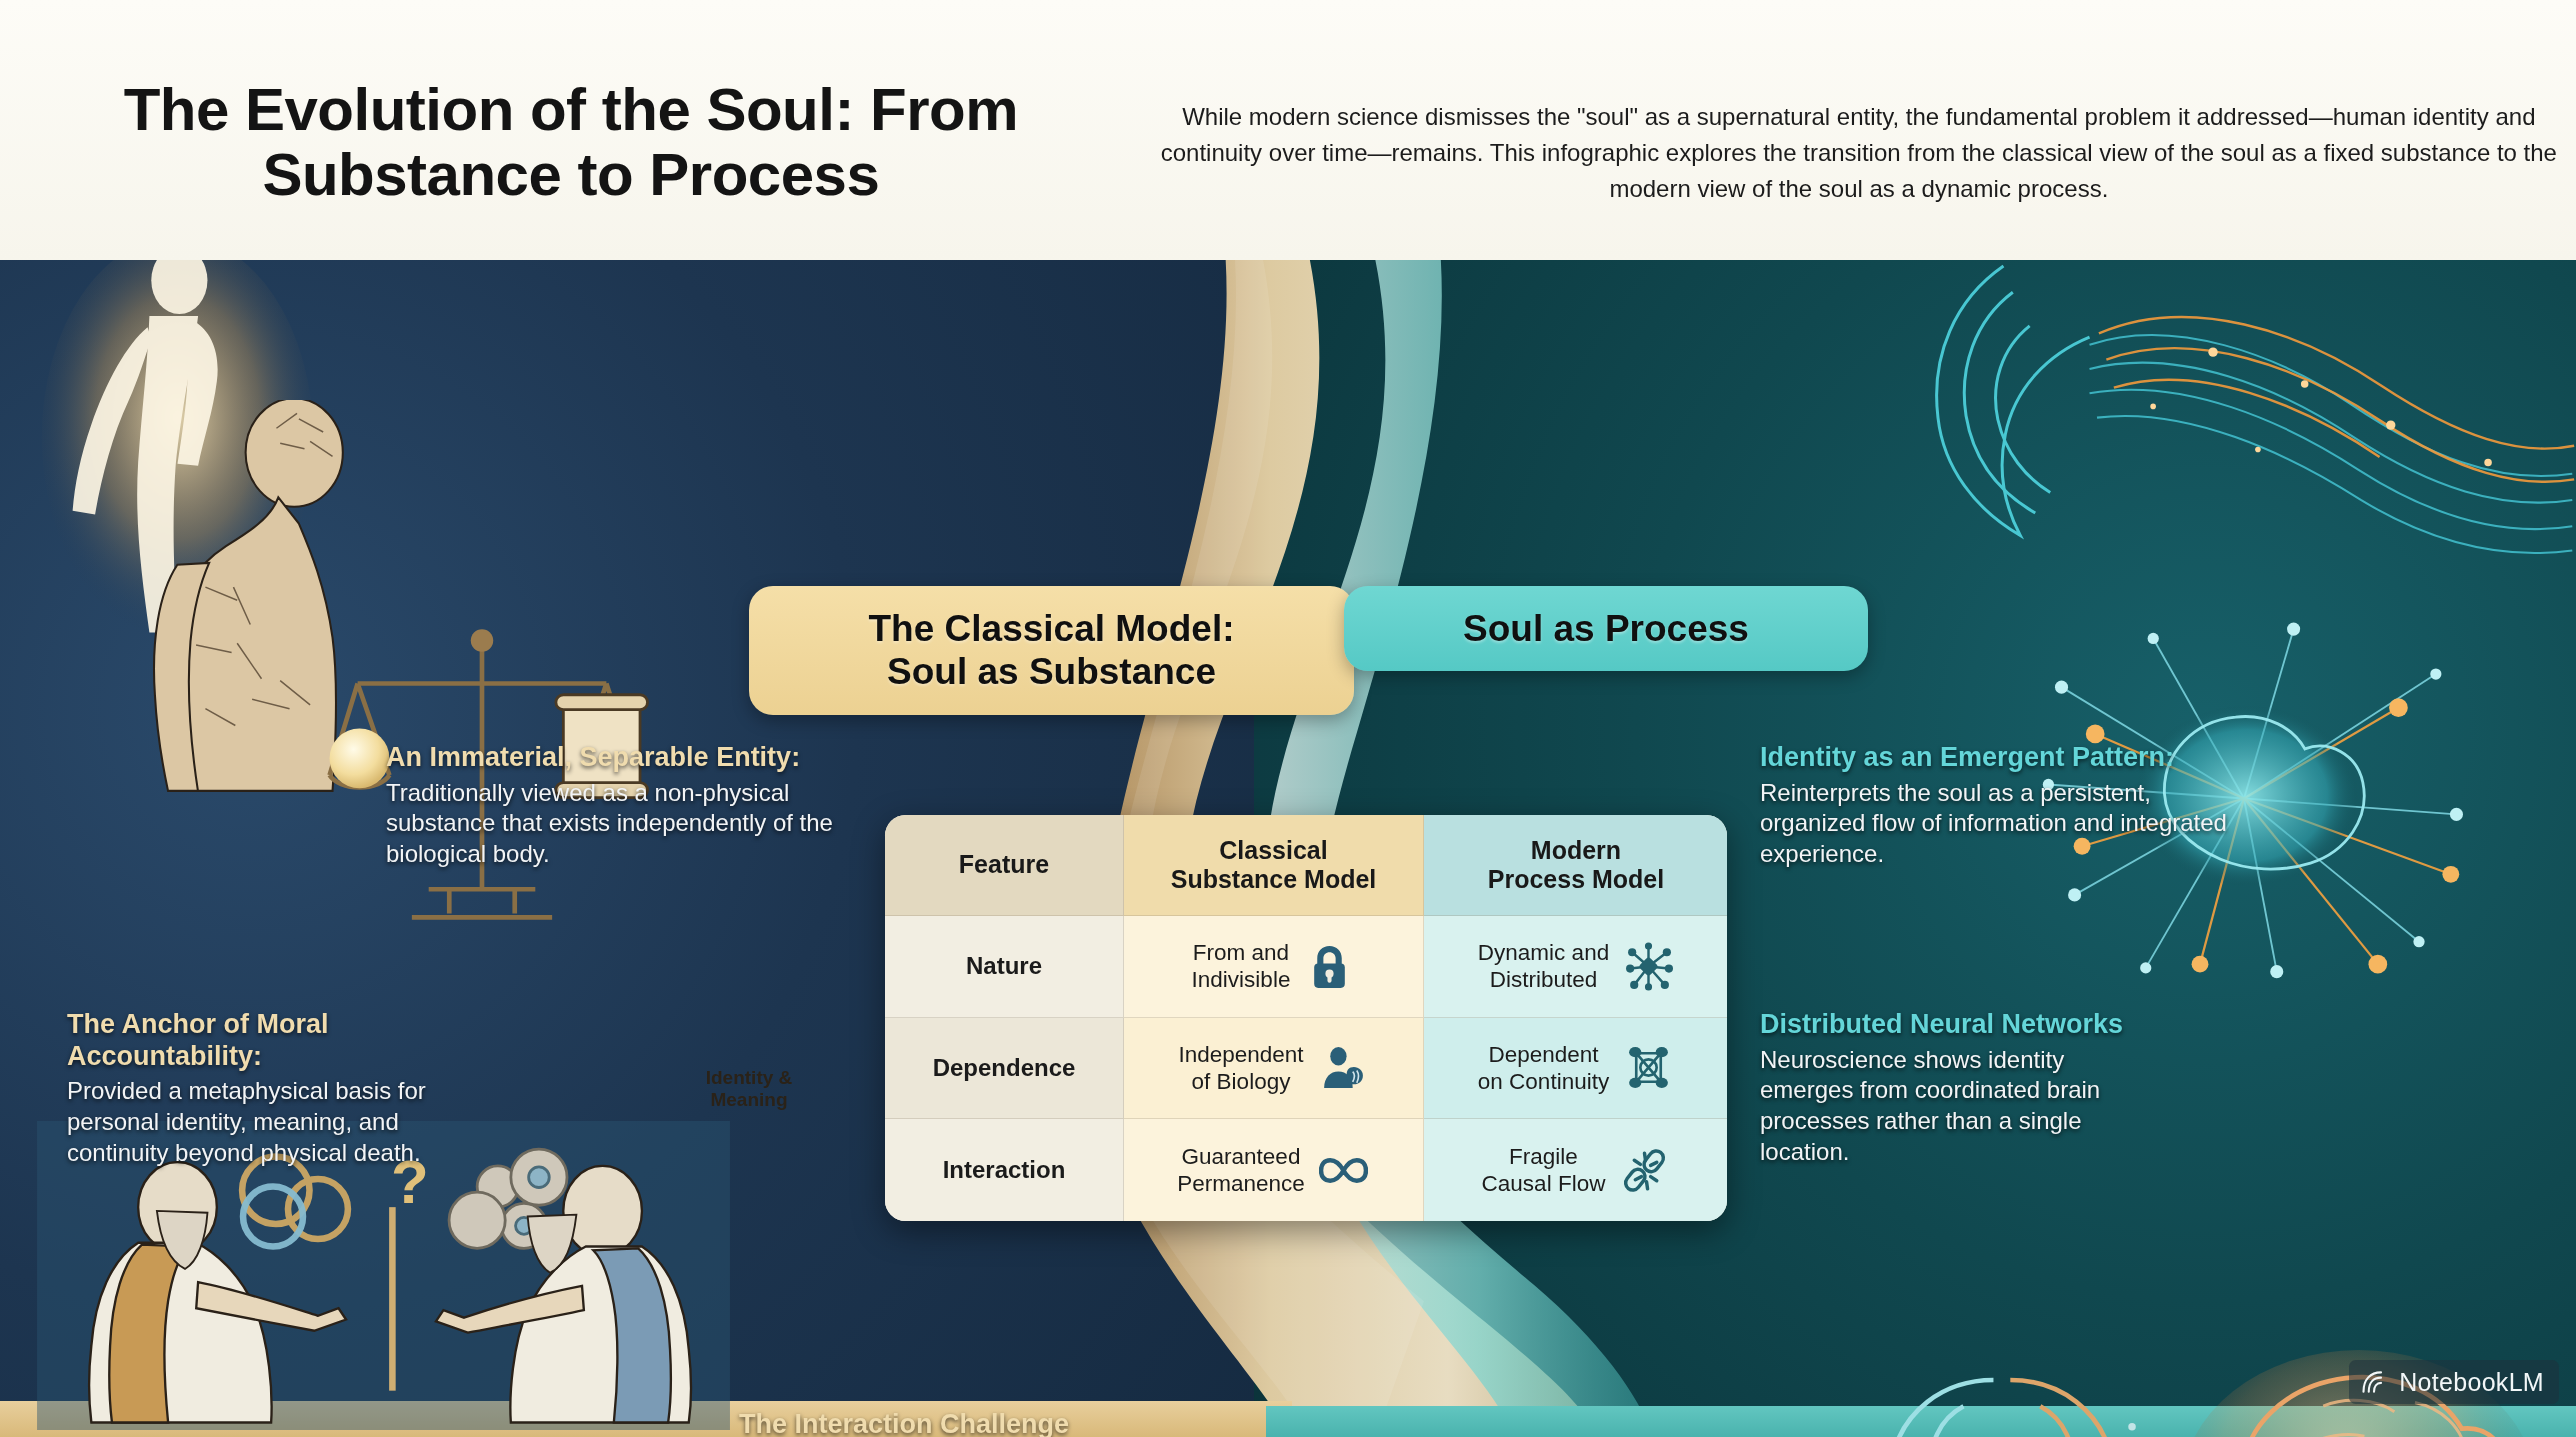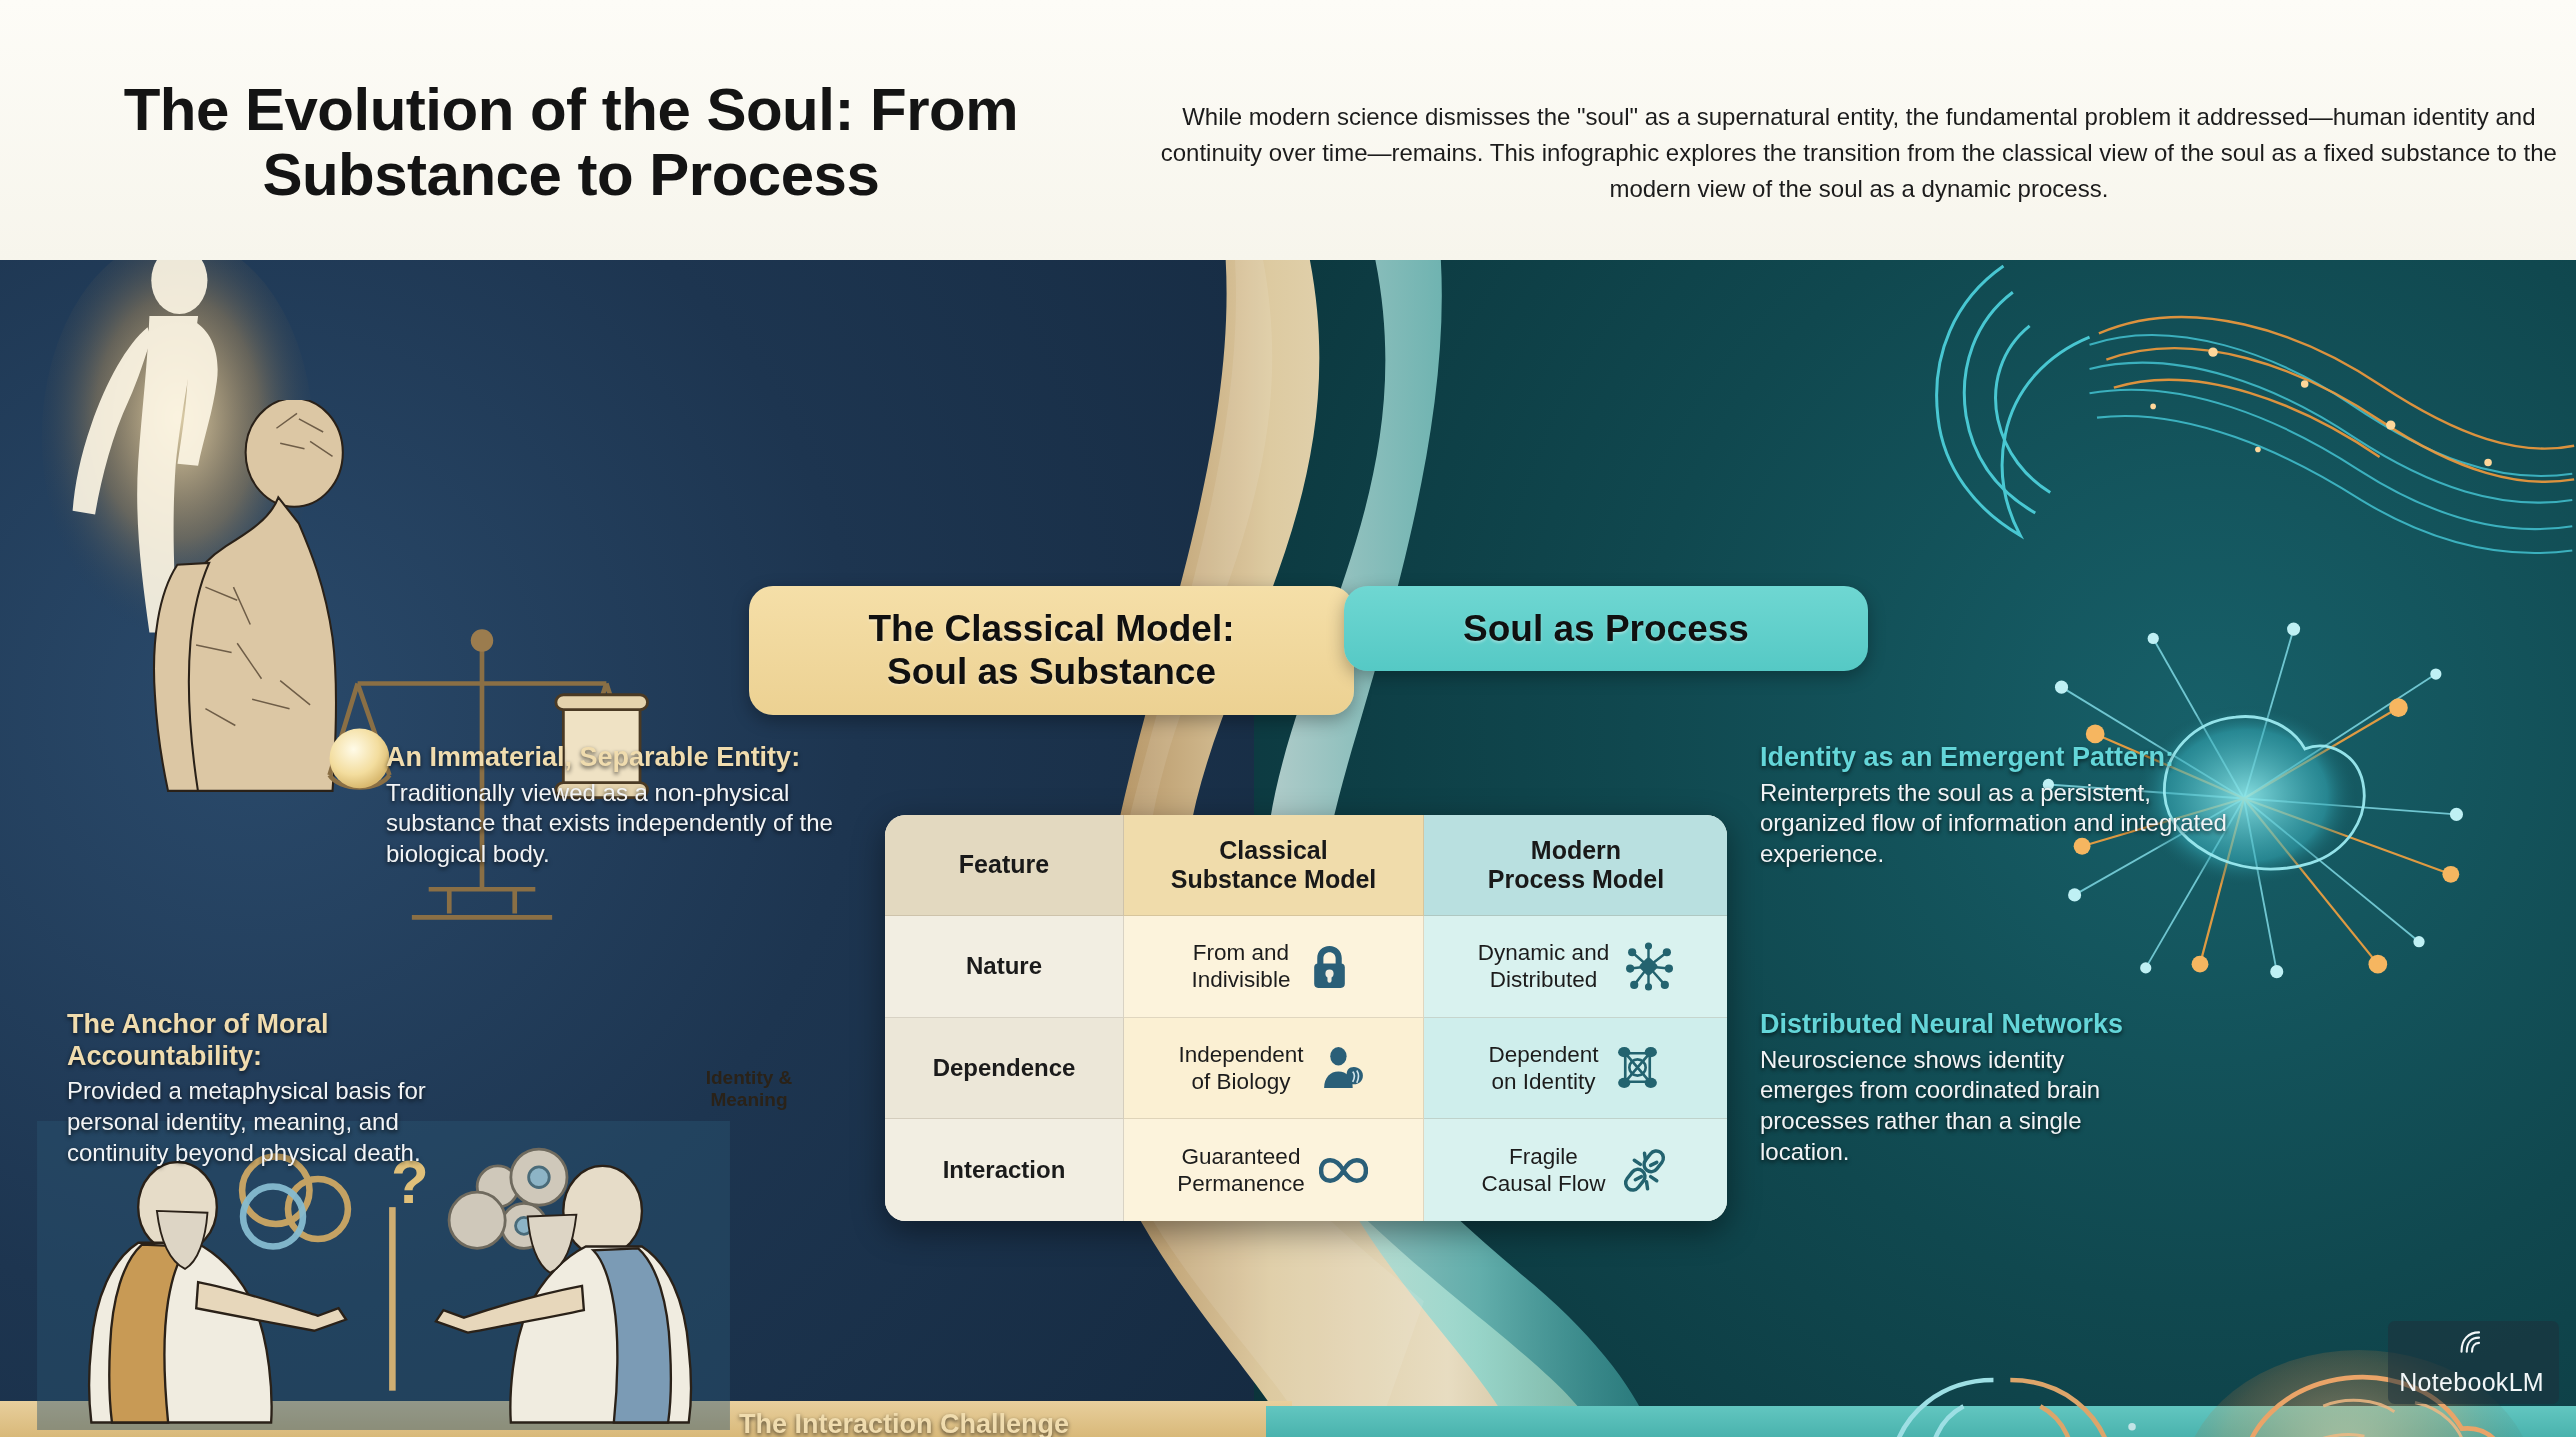--- a/index.html
+++ b/index.html
@@ -104,22 +104,22 @@
   .neuroburst { right:84px; top:337px; width:496px; height:403px; }
   .brainsplit { left:1853px; top:1105px; width:309px; height:281px; }
   .brainglow { left:2181px; top:1090px; width:365px; height:309px; }
 
   
   .scroll-note { position:absolute; left:693px; top:807px; width:112px; z-index:16;
     text-align:center; font-size:19px; font-weight:bold; color:#2a2218; line-height:1.15; }
 
   
   .watermark { position:absolute; right:17px; bottom:34px; z-index:60;
-    display:flex; align-items:center; gap:11.2px;
-    background:rgba(30,50,60,.55); border-radius:6.6px; padding:7.5px 15px 7.5px 11.2px;flex-direction:column; }
+    display:flex; align-items:flex-start; gap:11.2px;
+    background:rgba(30,50,60,.55); border-radius:6.6px; padding:7.5px 15px 7.5px 11.2px; }
   .watermark span { font-size:25px; color:#f2f7f8; letter-spacing:0.3px; }
   .watermark svg { width:28px; height:28px; }
 </style>
 </head>
 <body>
 
 <div id="page">
 
   <div class="header">
     <div class="hdr-title">The Evolution of the Soul: From Substance to Process</div>
@@ -475,21 +475,21 @@
                 <path d="M32 24c6-2 12 2 12 8s-6 10-12 8c-3-1-4-4-4-8s1-7 4-8z" fill="#2a5f78"></path>
                 <path d="M34 28c2 2 2 6 0 10 M38 27c2 3 2 8 0 12" stroke="#cfe3ea" stroke-width="1.6" fill="none"></path>
               </svg>
           </div>
         </div>
       </div>
       <div class="cell rc-modern alt">
         <div class="valwrap">
           <div class="valtxt">
             <div>Dependent</div>
-            <div>on Identity</div>
+            <div>on Continuity</div>
           </div>
           <div class="valicon">
             <svg viewBox="0 0 48 48">
                 <g stroke="#23636f" stroke-width="2.6" fill="none">
                   <path d="M12 10 L36 10 L36 38 L12 38 Z M12 10 L36 38 M36 10 L12 38"></path>
                   <circle cx="24" cy="24" r="8"></circle>
                 </g>
                 <g fill="#23636f">
                   <ellipse cx="11" cy="9" rx="6" ry="5"></ellipse>
                   <ellipse cx="37" cy="9" rx="6" ry="5"></ellipse>

